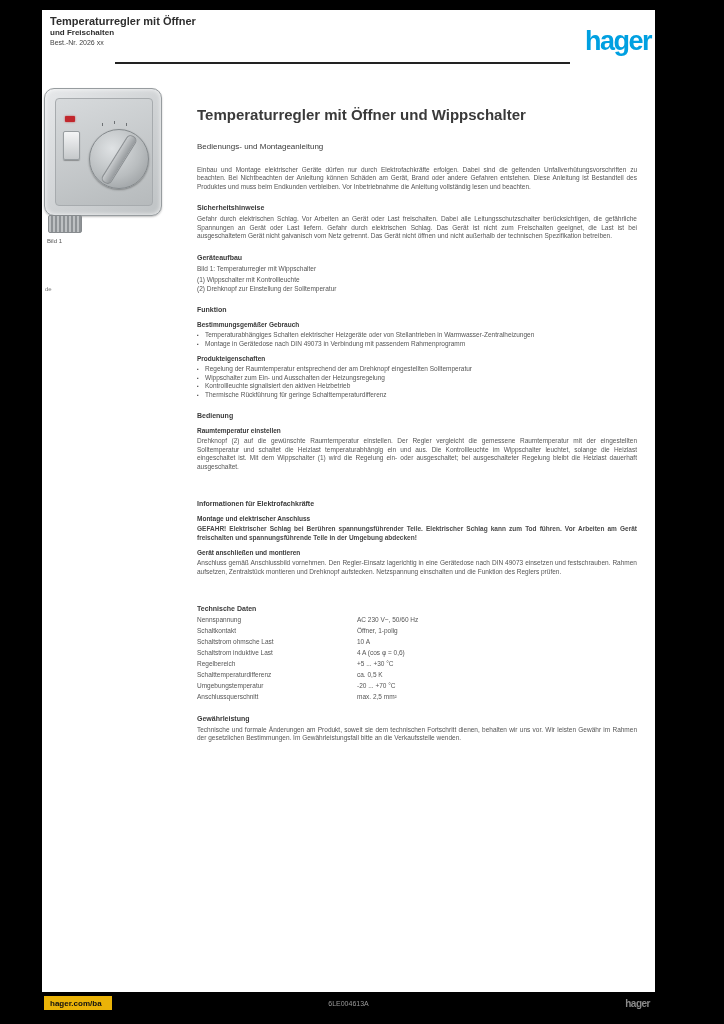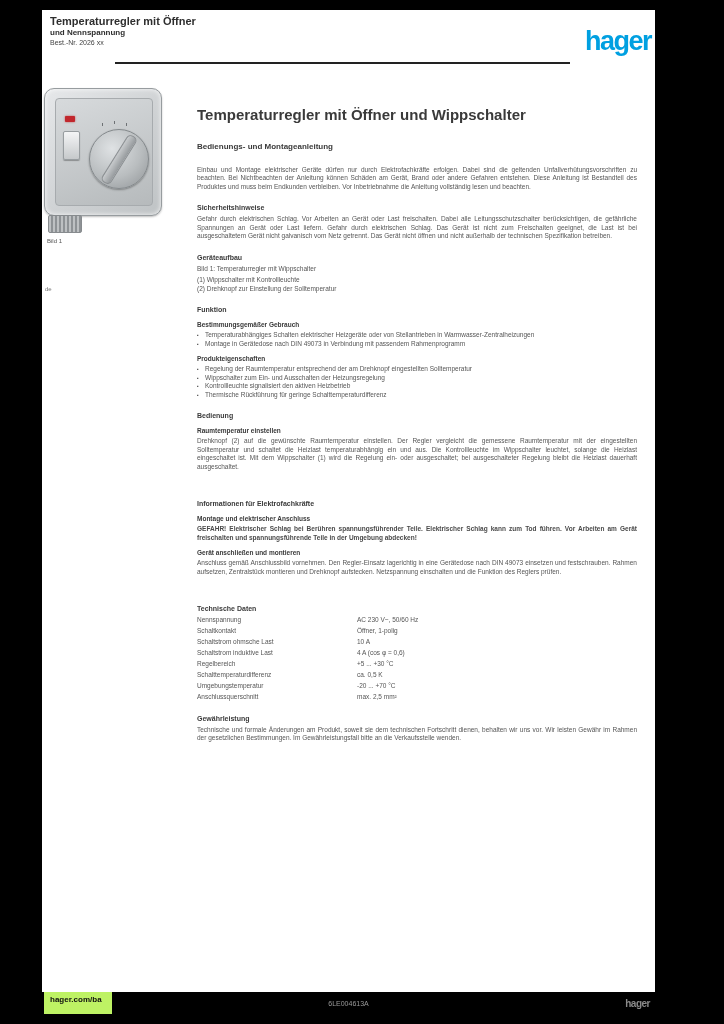--- a/index.html
+++ b/index.html
@@ -75,21 +75,21 @@
 
   
   .main {
     position:absolute; left:155px; top:80px; width:440px;
     color:#555; font-size:6.5px; line-height:8.5px; text-align:justify;
   }
   .main h1 {
     margin:16px 0 20px 0; font-size:15px; line-height:17px;
     color:#3a3a3a; font-weight:bold; text-align:left; white-space:nowrap;
   }
-  .subtitle { font-size:8px; font-weight:bold; color:#3a3a3a; margin:0 0 14px 0; text-align:left; }
+  .subtitle { font-size:8px; font-weight:normal; color:#3a3a3a; margin:0 0 14px 0; text-align:left; }
   .main h3 {
     margin:12px 0 3px 0; font-size:7px; line-height:9px;
     color:#3a3a3a; font-weight:bold; text-align:left;
   }
   .main h4 {
     margin:7px 0 2px 0; font-size:6.5px; line-height:8px;
     color:#3a3a3a; font-weight:bold; text-align:left;
   }
   .main p { margin:0 0 4px 0; }
   .fig-ref { margin:2px 0 3px 0; text-align:left; }
@@ -102,40 +102,40 @@
   .tech-row { display:flex; margin-bottom:2.5px; text-align:left; }
   .t-label { width:160px; flex:none; }
   .t-value { flex:1; }
 
   
   .footer {
     position:absolute; left:0; right:0; bottom:0; height:22px;
     background:#000; display:flex; align-items:center;
   }
   .footer-box {
-    margin-left:2px; background:#bef264; color:#111;
-    font-size:8px; font-weight:bold; padding:3px 10px 10px 6px; line-height:9px;
+    margin-left:2px; background:#eab308; color:#111;
+    font-size:8px; font-weight:bold; padding:3px 10px 2px 6px; line-height:9px;
   }
   .footer-center {
     position:absolute; left:50%; transform:translateX(-50%);
     color:#9a9a9a; font-size:7px;
   }
   .footer-right {
     position:absolute; right:5px; color:#8a8a8a;
     font-size:10px; font-weight:bold; letter-spacing:-0.5px;
   }
 </style>
 </head>
 <body>
 
 <div class="page">
 
   <div class="header-left">
     <div class="h-line1">Temperaturregler mit Öffner</div>
-    <div class="h-line2">und Nennspannung</div>
+    <div class="h-line2">und Freischalten</div>
     <div class="h-line3">Best.-Nr. 2026 xx</div>
   </div>
   <div class="logo">hager</div>
   <div class="rule"></div>
 
   <div class="figure">
     <div class="frame">
       <div class="plate">
         <div class="led"></div>
         <div class="switch"></div>

